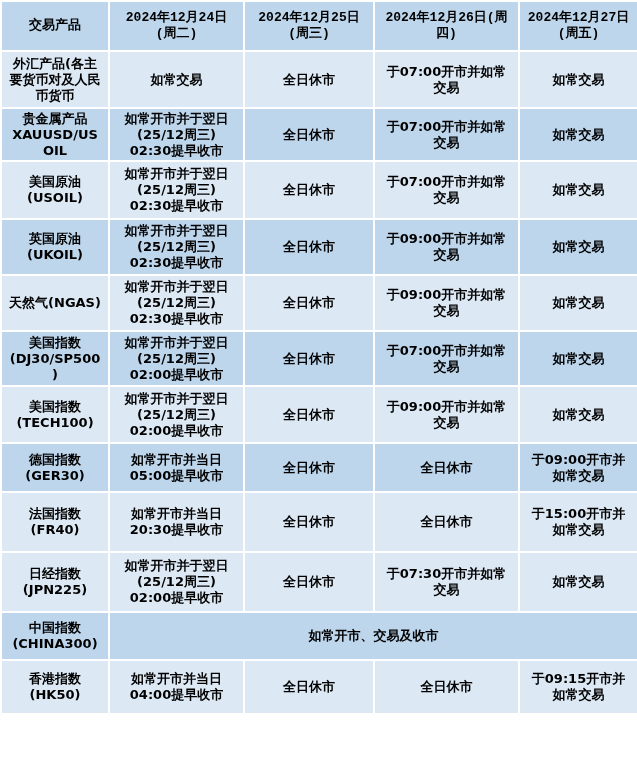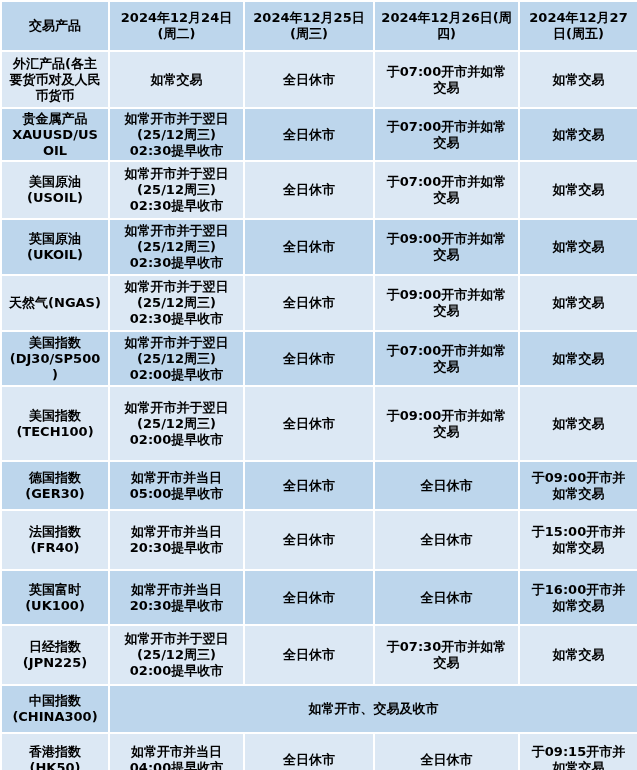--- a/index.html
+++ b/index.html
@@ -45,21 +45,21 @@
 
 <table class="schedule">
   <colgroup>
     <col style="width:108px">
     <col style="width:135px">
     <col style="width:130px">
     <col style="width:145px">
     <col style="width:119px">
   </colgroup>
   <thead>
-    <tr style="height: 50px;">
+    <tr style="height: 50px; font-family: Liberation Mono, monospace;">
         <th>交易产品</th>
         <th>2024年12月24日(周二)</th>
         <th>2024年12月25日(周三)</th>
         <th>2024年12月26日(周四)</th>
         <th>2024年12月27日(周五)</th>
       </tr>
   </thead>
   <tbody>
       <tr class="light" style="height: 57px;">
         <td>外汇产品(各主要货币对及人民币货币</td>
@@ -96,47 +96,40 @@
         <td>于09:00开市并如常交易</td>
         <td>如常交易</td>
       </tr>
       <tr class="dark" style="height: 55px; padding-left: 40px;">
         <td>美国指数(DJ30/SP500)</td>
         <td>如常开市并于翌日(25/12周三) 02:00提早收市</td>
         <td>全日休市</td>
         <td>于07:00开市并如常交易</td>
         <td>如常交易</td>
       </tr>
-      <tr class="light" style="height: 75px; border-radius: 15px;">
+      <tr class="light" style="height: 57px; border-radius: 15px;">
         <td>美国指数(TECH100)</td>
         <td>如常开市并于翌日(25/12周三) 02:00提早收市</td>
         <td>全日休市</td>
         <td>于09:00开市并如常交易</td>
         <td>如常交易</td>
       </tr>
       <tr class="dark" style="height: 49px;">
         <td>德国指数(GER30)</td>
         <td>如常开市并当日05:00提早收市</td>
         <td>全日休市</td>
         <td>全日休市</td>
         <td>于09:00开市并如常交易</td>
       </tr>
       <tr class="light" style="height: 60px;">
         <td>法国指数(FR40)</td>
         <td>如常开市并当日20:30提早收市</td>
         <td>全日休市</td>
         <td>全日休市</td>
         <td>于15:00开市并如常交易</td>
-      </tr>
-      <tr class="dark" style="height: 55px;">
-        <td>英国富时(UK100)</td>
-        <td>如常开市并当日20:30提早收市</td>
-        <td>全日休市</td>
-        <td>全日休市</td>
-        <td>于16:00开市并如常交易</td>
       </tr>
       <tr class="light" style="height: 60px;">
         <td>日经指数(JPN225)</td>
         <td>如常开市并于翌日(25/12周三) 02:00提早收市</td>
         <td>全日休市</td>
         <td>于07:30开市并如常交易</td>
         <td>如常交易</td>
       </tr>
       <tr class="dark" style="height: 48px;">
         <td>中国指数(CHINA300)</td>

